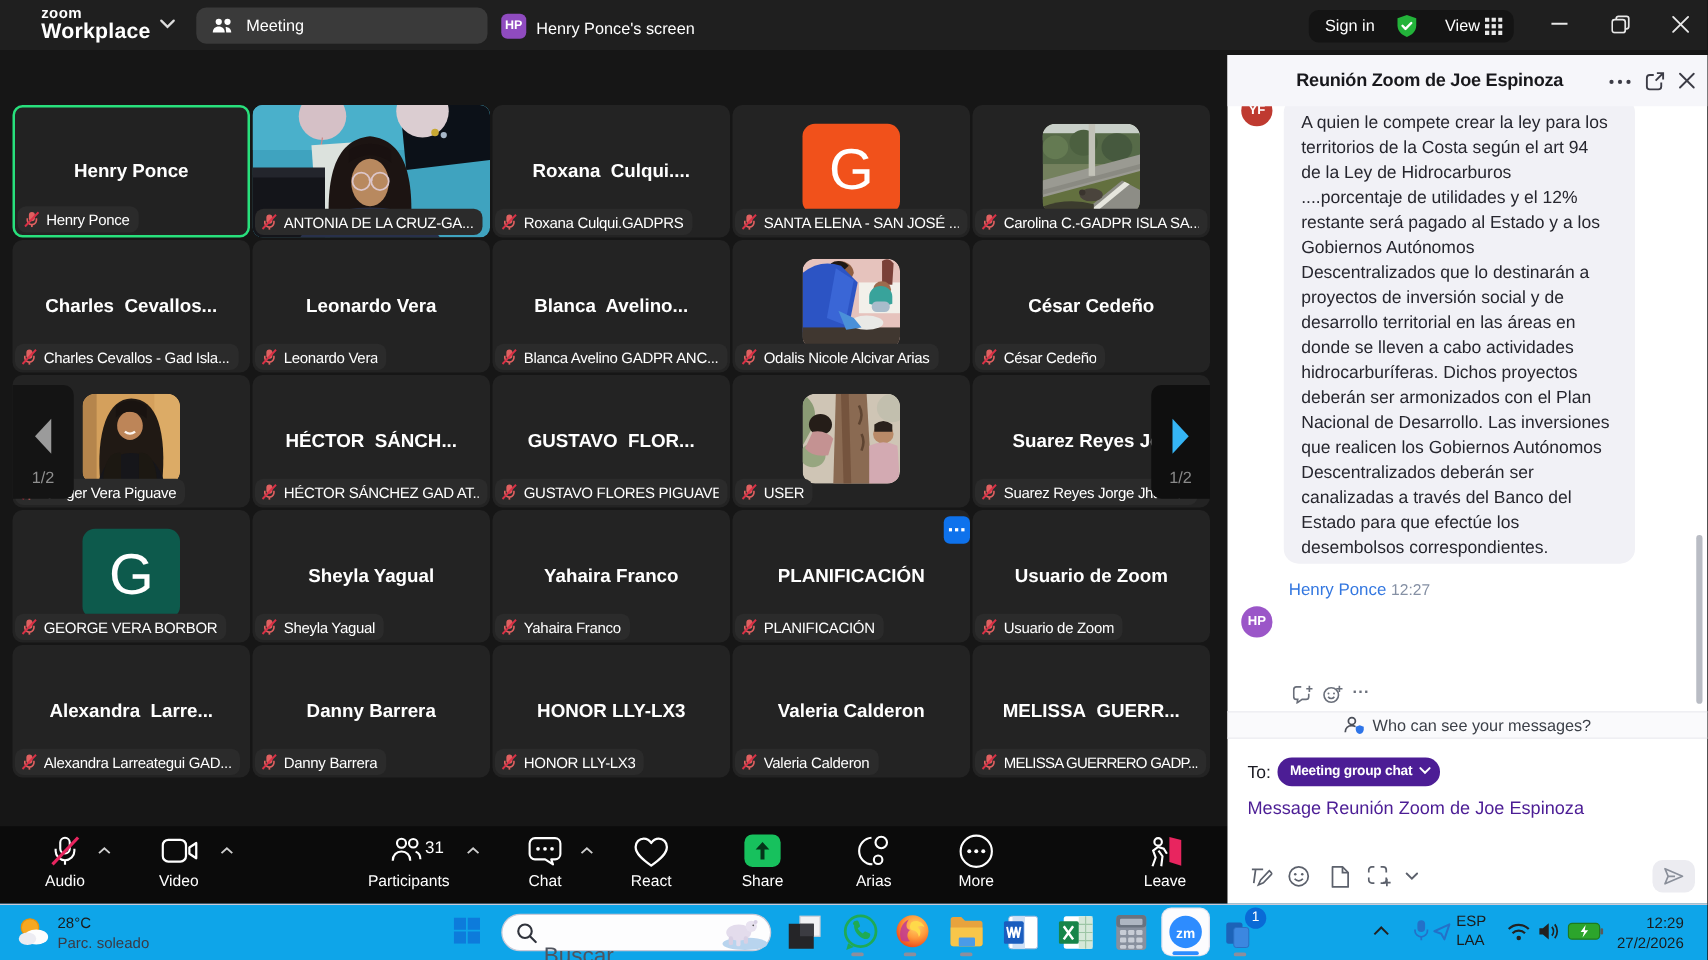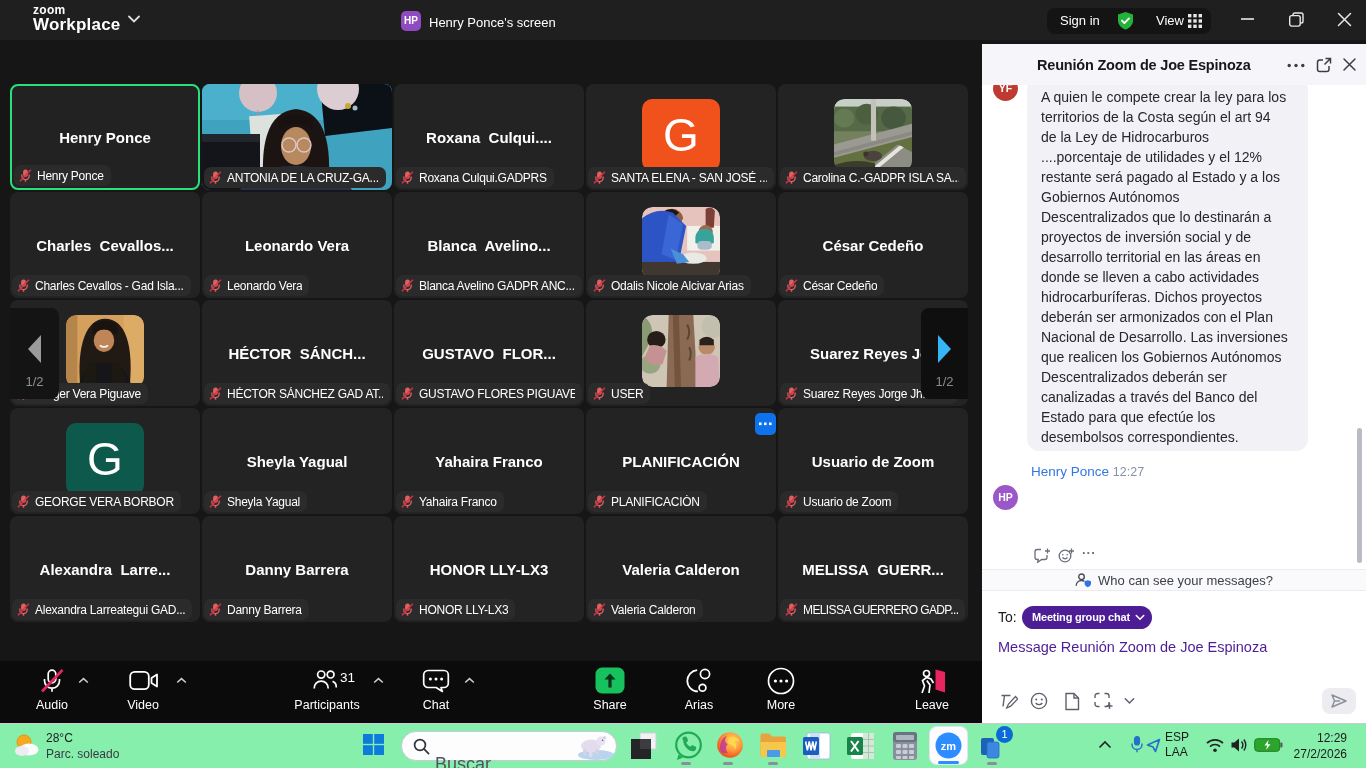--- a/index.html
+++ b/index.html
@@ -54,40 +54,49 @@
   #whocansee { position:absolute; left:0; top:525px; width:384px; height:22px; background:#fafafc;
     border-top:1px solid #ebebf0; border-bottom:1px solid #ebebf0; text-align:center; color:#3c4048; font-size:13px; line-height:21px; }
   #torow { position:absolute; left:16px; top:565px; color:#1a1a22; font-size:14px; }
   #topill { position:absolute; left:40px; top:562px; height:23px; background:#4c1d95; border-radius:12px;
     color:#fff; font-size:11px; font-weight:bold; line-height:23px; padding:0 7px 0 10px; letter-spacing:-0.2px; }
   #msgplaceholder { position:absolute; left:16px; top:595px; color:#4c1d95; font-size:14.5px; }
   #sendbtn { position:absolute; left:340px; top:644px; width:34px; height:26px; background:#ececf1; border-radius:8px; }
   #chatscroll { position:absolute; left:375px; top:384px; width:5px; height:135px; background:#b9bcc4; border-radius:3px; }
 
   
-  #taskbar { position:absolute; left:0; top:723px; width:1366px; height:45px; background:#86efac; border-top:1px solid #c9cad8; }
+  #taskbar { position:absolute; left:0; top:723px; width:1366px; height:45px; background:#0ea5e9; border-top:1px solid #c9cad8; }
   #weather { position:absolute; left:46px; top:6px; font-size:12px; color:#1b1b1b; line-height:16px; }
   #weather .sub { color:#3a3a44; }
   #searchpill { position:absolute; left:401px; top:7px; width:216px; height:30px; background:#fdfdfe;
     border:1px solid #c9cad8; border-radius:15px; }
   #searchpill .stext { position:absolute; left:33px; top:6px; color:#50545e; font-size:18px;margin-top:16px; }
   .trun { position:absolute; top:38px; width:10px; height:3px; border-radius:2px; background:#8d8e9c; }
   #clock { position:absolute; left:1291px; top:6px; width:56px; text-align:right; font-size:12px; color:#1b1b1b; line-height:16px; }
 </style>
 </head>
 <body>
 <div id="screen">
   <div id="titlebar">
     <div id="logo">
         <div class="z1">zoom</div>
         <div class="z2">Workplace</div>
       </div>
     <svg class="abs" style="left:127px;top:14px" width="14" height="10" viewBox="0 0 14 10">
         <path d="M2 2.5l5 5 5-5" stroke="#ddd" stroke-width="1.8" fill="none" stroke-linecap="round"></path>
       </svg>
+    <div id="tab">
+      <svg style="margin:0 9px 0 12px" width="19" height="16" viewBox="0 0 19 16">
+          <circle cx="6" cy="4.4" r="2.5" fill="#fff"></circle>
+          <circle cx="13" cy="4.4" r="2.5" fill="#fff"></circle>
+          <path d="M1.2 13c0-3 2-4.8 4.8-4.8S10.8 10 10.8 13z" fill="#fff"></path>
+          <path d="M11.5 8.5c2.5 0 4.5 1.7 4.5 4.5h-4z" fill="#fff"></path>
+        </svg>
+      Meeting
+    </div>
     <div id="hpbadge">HP</div>
     <div id="hpscreen">Henry Ponce's screen</div>
     <div id="tbpill">
       <span class="signin">Sign in</span>
       <svg class="abs" style="left:69px;top:3px" width="19" height="20" viewBox="0 0 19 20">
           <path d="M9.5 1 17 3.6v5.6c0 4.6-3.2 7.8-7.5 9.3C5.2 17 2 13.8 2 9.2V3.6z" fill="#23b33a"></path>
           <path d="M6 9.6l2.4 2.5 4.6-4.7" stroke="#fff" stroke-width="1.9" fill="none" stroke-linecap="round" stroke-linejoin="round"></path>
         </svg>
       <span class="view">View</span>
       <svg class="abs" style="left:141px;top:6px" width="14" height="14" viewBox="0 0 14 14">
@@ -643,20 +652,26 @@
             <circle cx="8.4" cy="12" r="1.5"></circle>
             <circle cx="14" cy="12" r="1.5"></circle>
             <circle cx="19.6" cy="12" r="1.5"></circle>
           </g>
         </svg>
       <svg class="abs" style="left:68px;top:16px" width="11" height="7" viewBox="0 0 11 7">
           <path d="M1.2 5.5 5.5 1.6 9.8 5.5" stroke="#cfcfcf" stroke-width="1.5" fill="none"></path>
         </svg>
       <div class="lbl">Chat</div>
     </div>
+    <div class="tbtn" style="left:481px;width:80px">
+      <svg class="abs" style="left:25px;top:7px" width="30" height="27" viewBox="0 0 30 27">
+          <path d="M15 24.5C8 19.6 2.5 15 2.5 9.6 2.5 5.6 5.6 2.8 9 2.8c2.4 0 4.6 1.3 6 3.6 1.4-2.3 3.6-3.6 6-3.6 3.4 0 6.5 2.8 6.5 6.8 0 5.4-5.5 10-12.5 14.9z" stroke="#fff" stroke-width="1.8" fill="none" stroke-linejoin="round"></path>
+        </svg>
+      <div class="lbl">React</div>
+    </div>
     <div class="tbtn" style="left:570px;width:80px">
       <svg class="abs" style="left:25px;top:6px" width="30" height="27" viewBox="0 0 30 27">
           <rect x="0.5" y="0.5" width="29" height="26" rx="6.5" fill="#17c15d"></rect>
           <path d="M15 6.5 20.5 12.5 16.6 12.5 16.6 20.5 13.4 20.5 13.4 12.5 9.5 12.5 Z" fill="#05341a"></path>
         </svg>
       <div class="lbl">Share</div>
     </div>
     <div class="tbtn" style="left:659px;width:80px">
       <svg class="abs" style="left:26px;top:6px" width="27" height="27" viewBox="0 0 27 27">
           <g stroke="#fff" stroke-width="1.7" fill="none">

